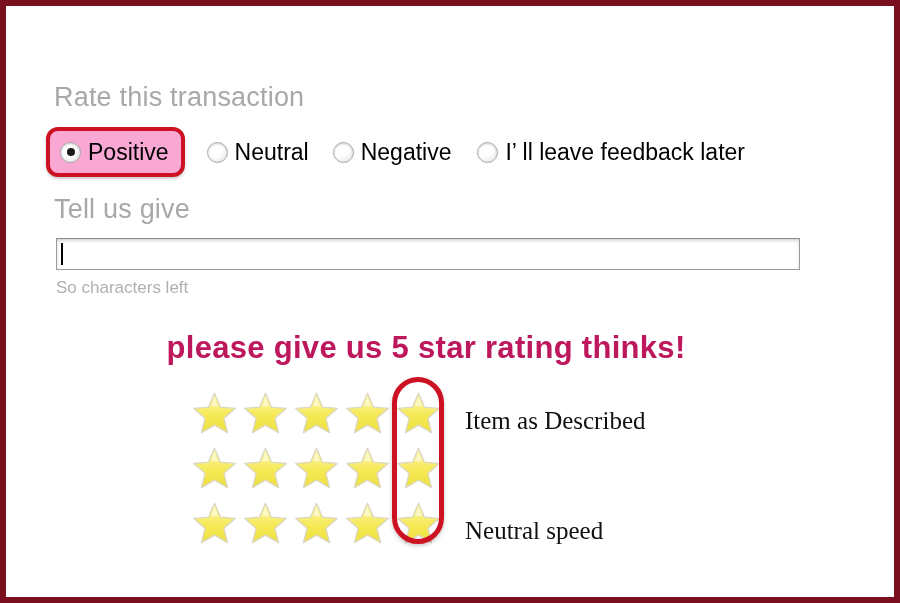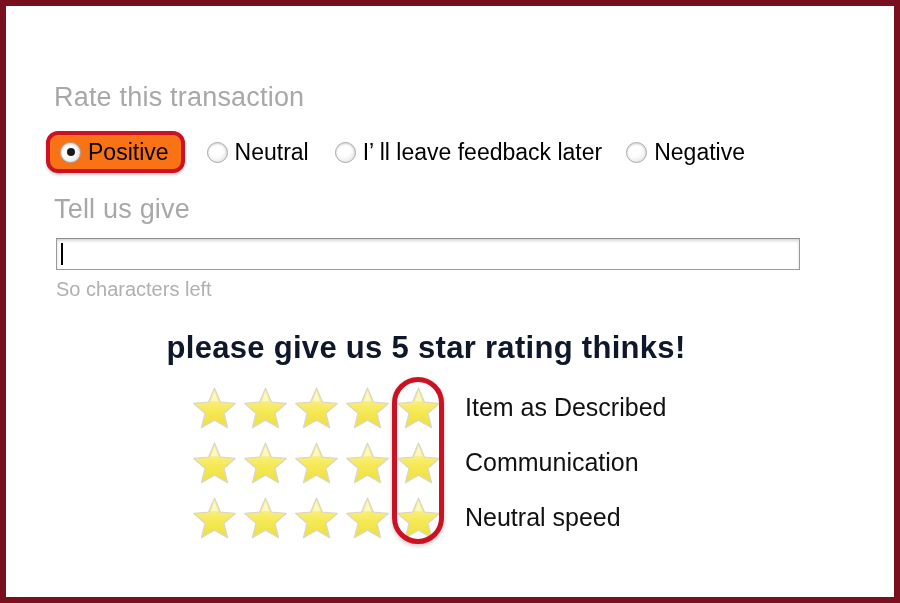--- a/index.html
+++ b/index.html
@@ -89,22 +89,22 @@
     margin-top: -4px;
     border-radius: 50%;
     background: #1a1a1a;
   }
 
   
   #opt-positive {
     border: 4px solid #cc1122;
     border-radius: 12px;
     padding: 0 12px 0 10px;
-    height: 42px;
-    background: #f97316;
+    height: 50px;
+    background: #f9a8d4;
     box-shadow: 0 2px 3px rgba(0,0,0,0.20);
   }
   #opt-neutral   { margin-left: 22px; justify-content: center; }
   #opt-negative  { margin-left: 24px; }
   #opt-later     { margin-left: 26px; }
   #opt-later .radio-label { letter-spacing: 0px; }
 
   
   #feedback-input {
     position: absolute;
@@ -130,21 +130,21 @@
     top: 237px;
     width: 2px;
     height: 22px;
     background: #000000;
   }
 
   #chars-left {
     position: absolute;
     left: 50px;
     top: 272px;
-    font-size: 20px;
+    font-size: 17px;
     color: #b0b0b0;
     white-space: nowrap;
   }
 
   
   #promo {
     position: absolute;
     left: 0;
     top: 324px;
     width: 100%;
@@ -158,22 +158,23 @@
   }
 
   
   #rating-block {
     position: absolute;
     left: 186px;
     top: 374px;
   }
   .rating-row {
     display: flex;
-    align-items: center;
+    align-items: flex-end;
     height: 55px;
+    font-family: Liberation Serif, serif;
   }
   .stars {
     display: flex;
     align-items: center;
   }
   .star {
     width: 45px;
     height: 45px;
     margin-right: 6px;
     flex: 0 0 auto;
@@ -212,40 +213,40 @@
       <div class="radio-option" id="opt-positive" style="border-color: rgb(204, 17, 34);">
         <span class="radio-dot checked"></span>
         <span class="radio-label">Positive</span>
       </div>
 
       <div class="radio-option" id="opt-neutral">
         <span class="radio-dot"></span>
         <span class="radio-label">Neutral</span>
       </div>
 
+      <div class="radio-option" id="opt-negative">
+        <span class="radio-dot"></span>
+        <span class="radio-label">Negative</span>
+      </div>
+
       <div class="radio-option" id="opt-later">
         <span class="radio-dot"></span>
         <span class="radio-label">I’  ll leave feedback later</span>
       </div>
 
-      <div class="radio-option" id="opt-negative">
-        <span class="radio-dot"></span>
-        <span class="radio-label">Negative</span>
-      </div>
-
     </div>
 
     <div class="section-heading" id="tell-heading">Tell us give</div>
 
     <input id="feedback-input" type="text" placeholder="" style="">
     <div id="caret"></div>
 
     <div id="chars-left">So characters left</div>
 
-    <div id="promo" style="color: #0f172a; padding-left: 24px;">please give us 5 star rating thinks!</div>
+    <div id="promo" style="color: #be185d; padding-left: 24px;">please give us 5 star rating thinks!</div>
 
     <div id="rating-block">
 
       <div class="rating-row">
         <div class="stars">
           <svg class="star" viewBox="0 0 100 100">
               <use href="#star-shape"></use>
             </svg>
           <svg class="star" viewBox="0 0 100 100">
               <use href="#star-shape"></use>
@@ -274,21 +275,20 @@
           <svg class="star" viewBox="0 0 100 100">
               <use href="#star-shape"></use>
             </svg>
           <svg class="star" viewBox="0 0 100 100">
               <use href="#star-shape"></use>
             </svg>
           <svg class="star" viewBox="0 0 100 100">
               <use href="#star-shape"></use>
             </svg>
         </div>
-        <div class="rating-label">Communication</div>
       </div>
 
       <div class="rating-row">
         <div class="stars">
           <svg class="star" viewBox="0 0 100 100">
               <use href="#star-shape"></use>
             </svg>
           <svg class="star" viewBox="0 0 100 100">
               <use href="#star-shape"></use>
             </svg>

